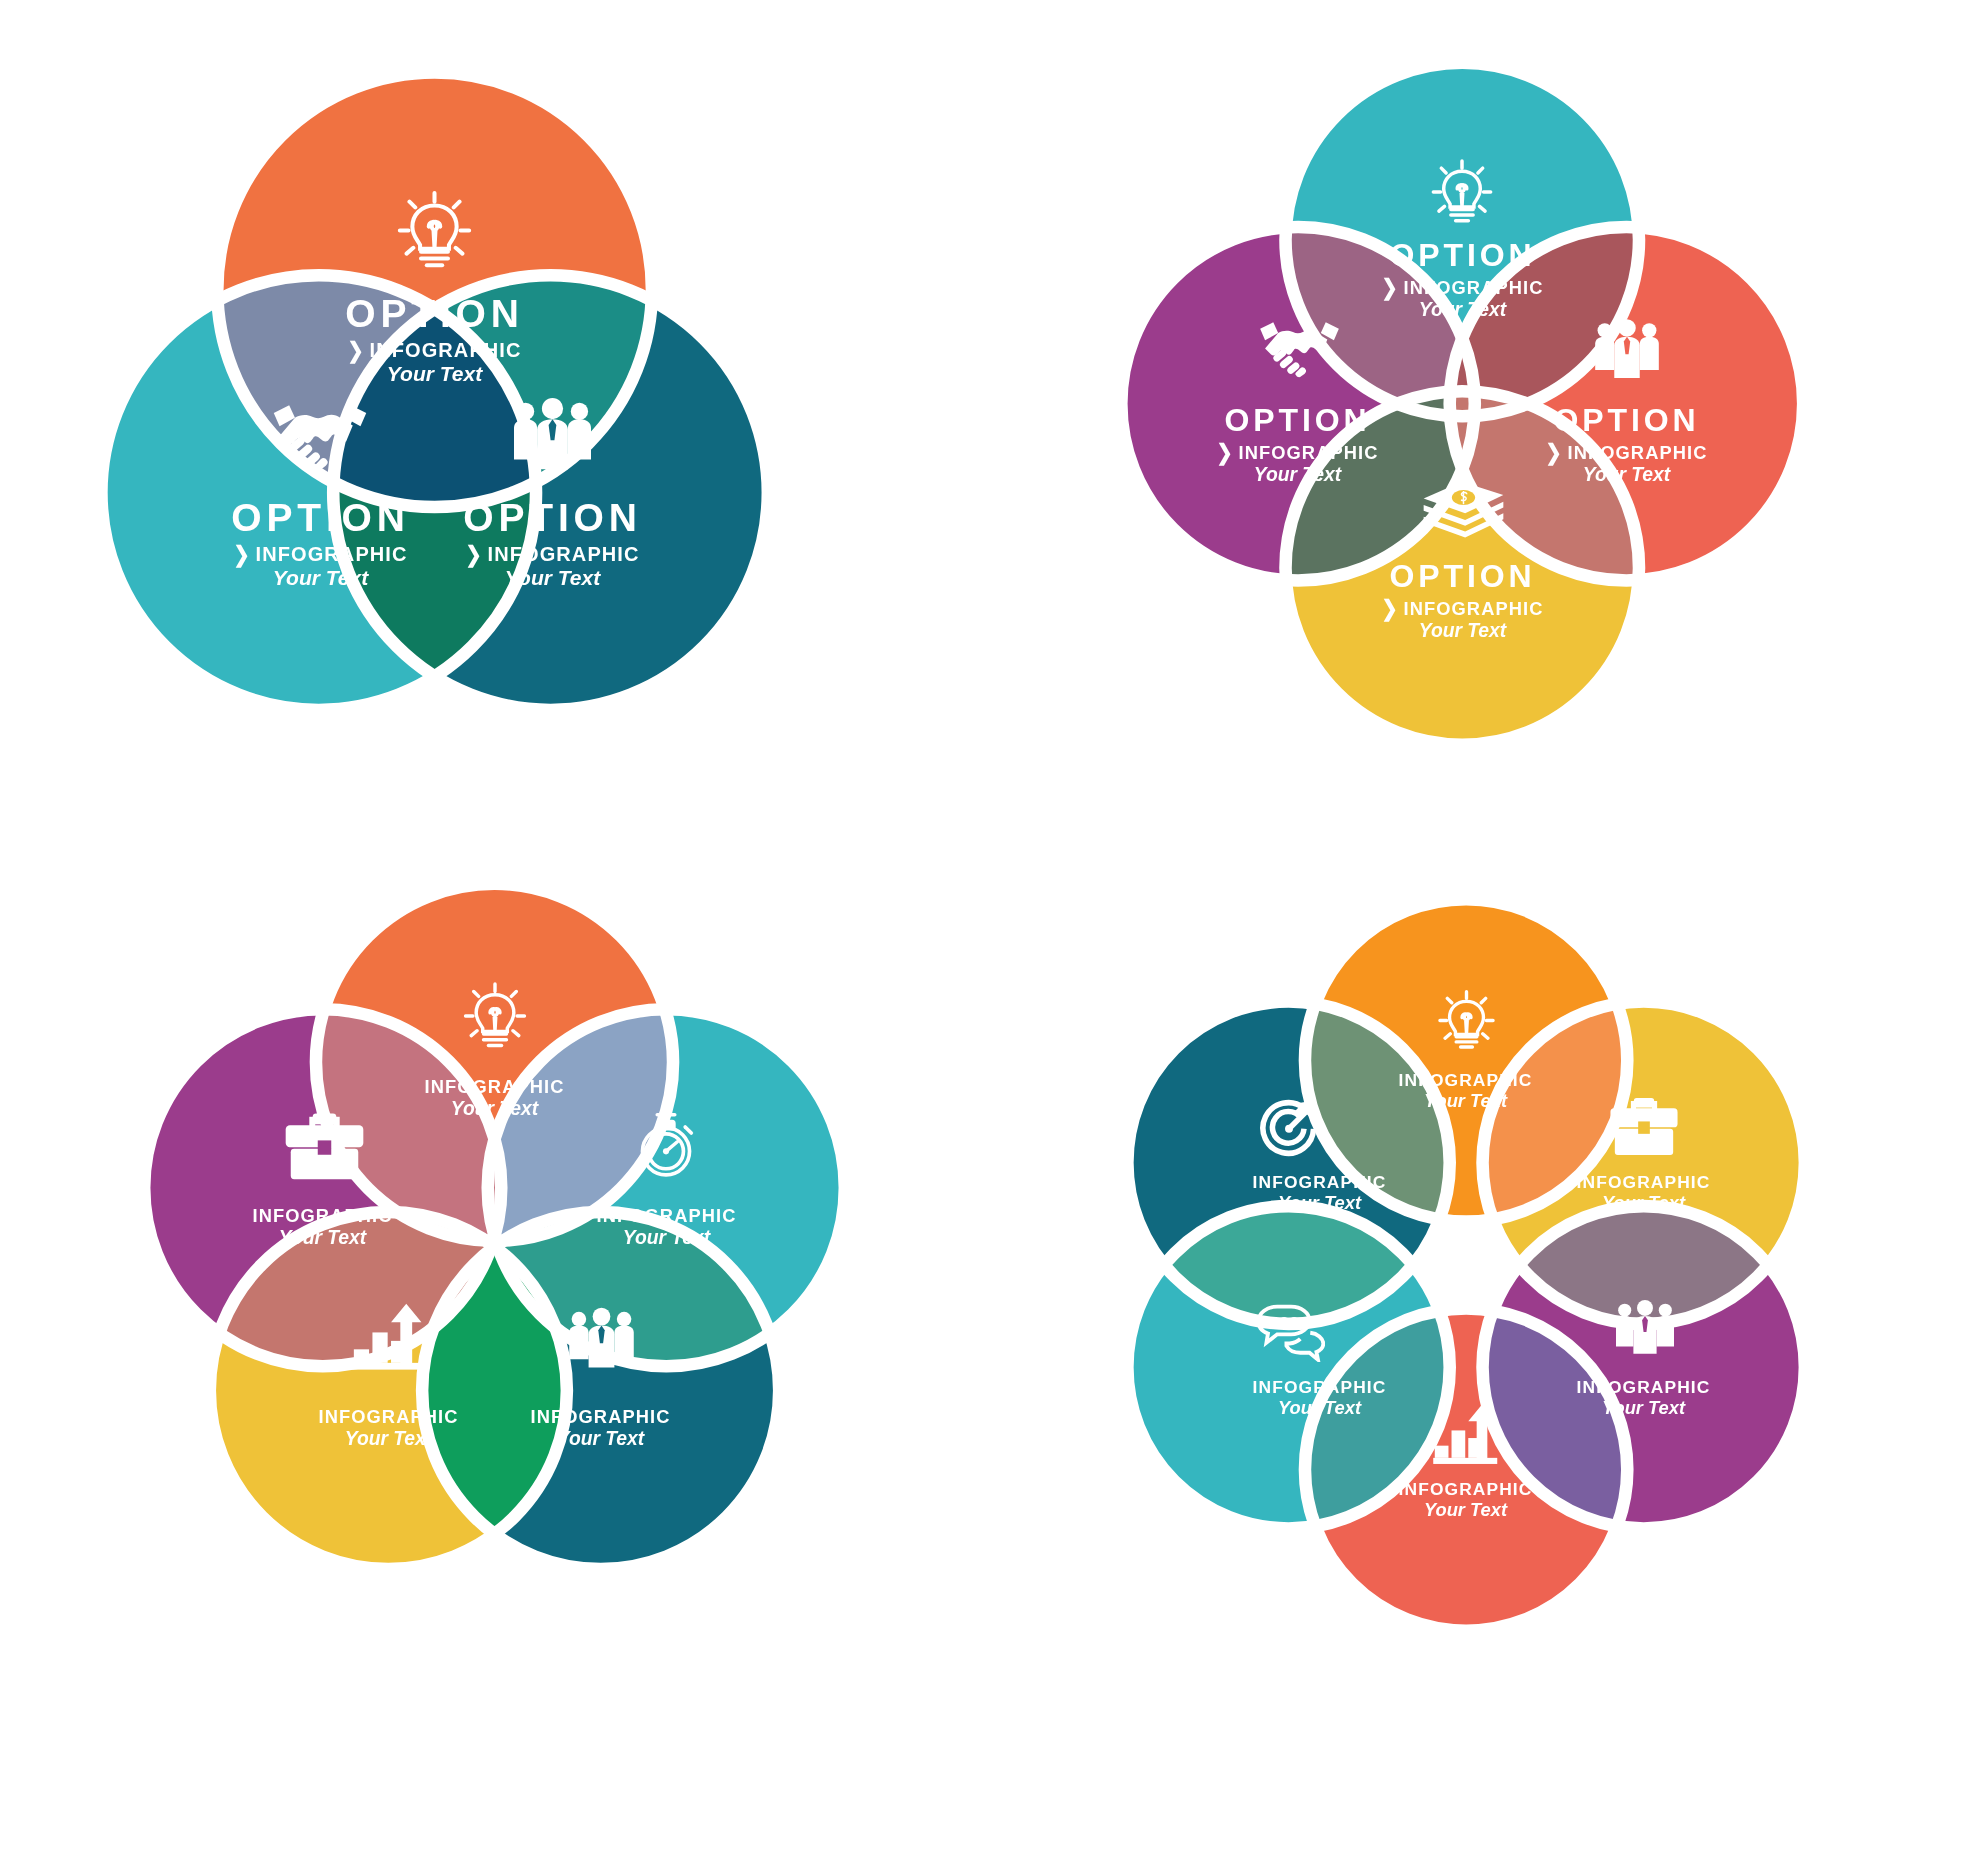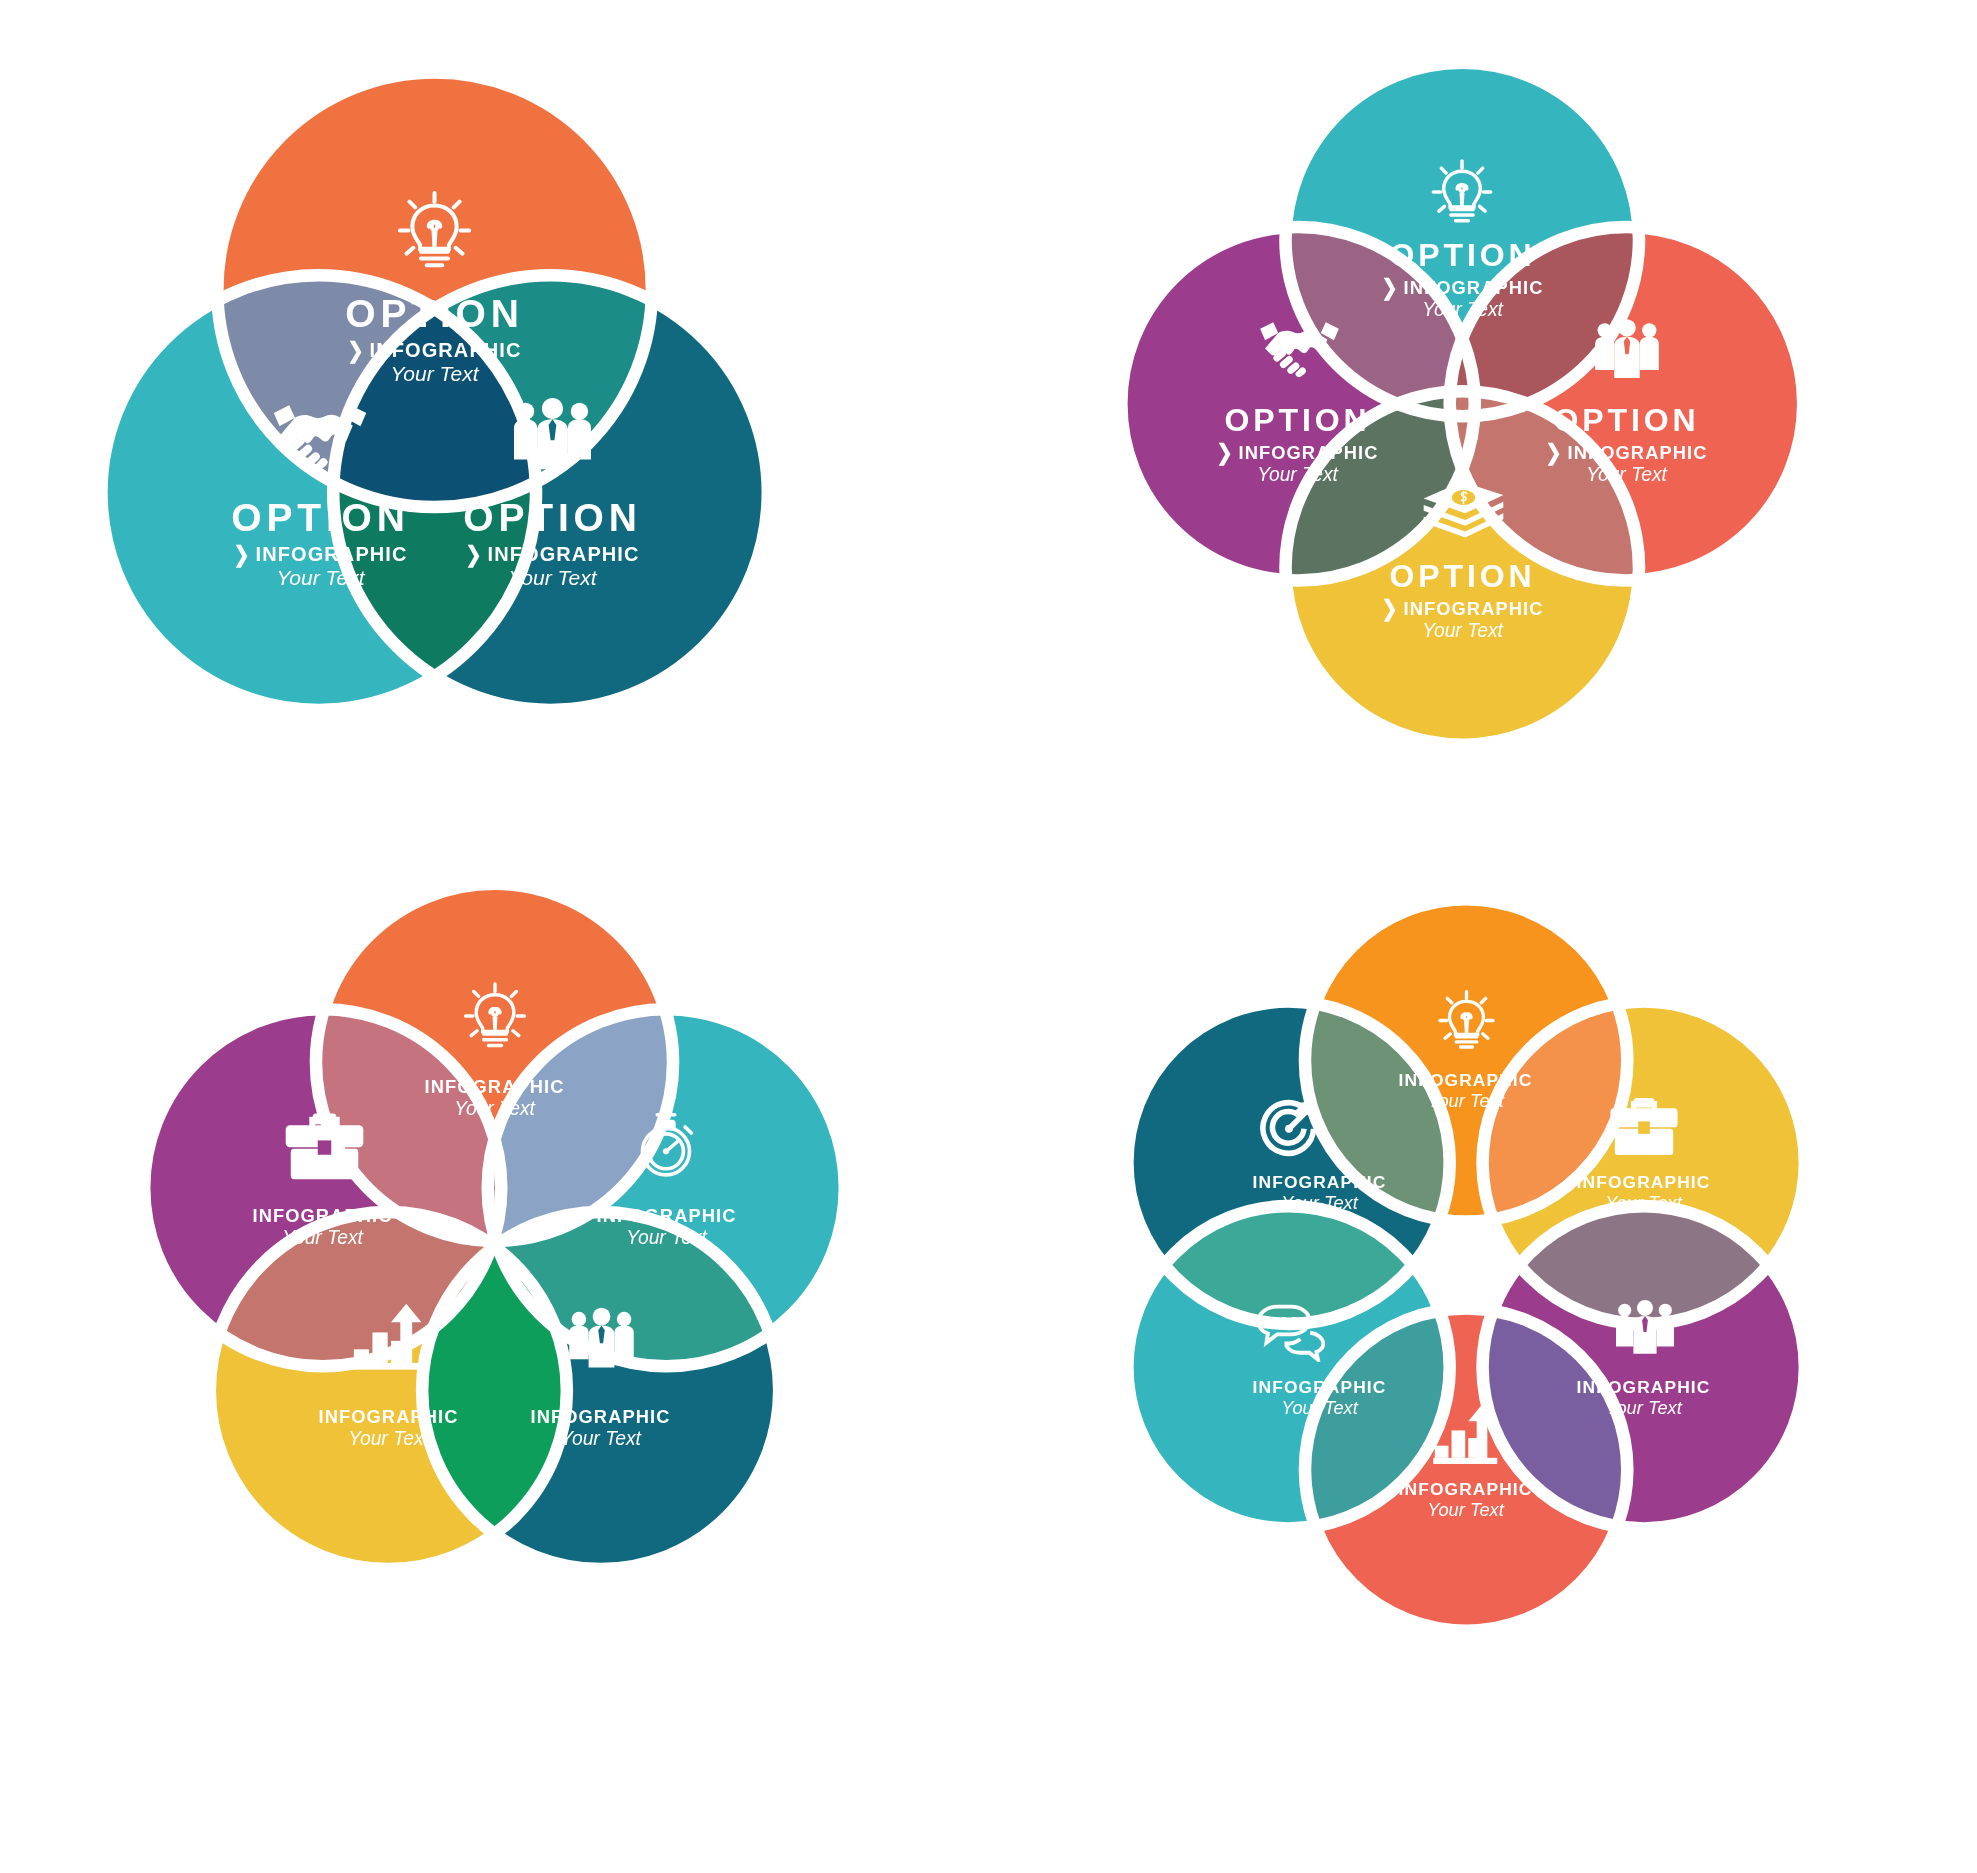--- a/index.html
+++ b/index.html
@@ -12,21 +12,21 @@
   .txt{position:absolute;text-align:center;color:#fff;line-height:1;width:309px;}
   .t-option{
     font-weight:700;font-size:39px;letter-spacing:4.8px;
     text-transform:uppercase;margin-bottom:6.8px;text-align:center;
   }
   .t-info{
     font-weight:700;font-size:20px;letter-spacing:1.1px;margin-bottom:2.9px;
     white-space:nowrap;
   }
   .t-info .chev{display:inline-block;margin-right:4.8px;transform:scaleY(1.15);font-size:19.3px;}
-  .t-your{font-style:italic;font-size:21px;font-weight:400;}
+  .t-your{font-style:italic;font-size:21px;font-weight:700;}
 
   .small .t-info{font-size:18.3px;letter-spacing:1.1px;}
   .small .t-your{font-size:19.3px;}
 
   .icon{position:absolute;pointer-events:none;}
   .icon svg{display:block;}
 </style>
 </head>
 <body>
 

